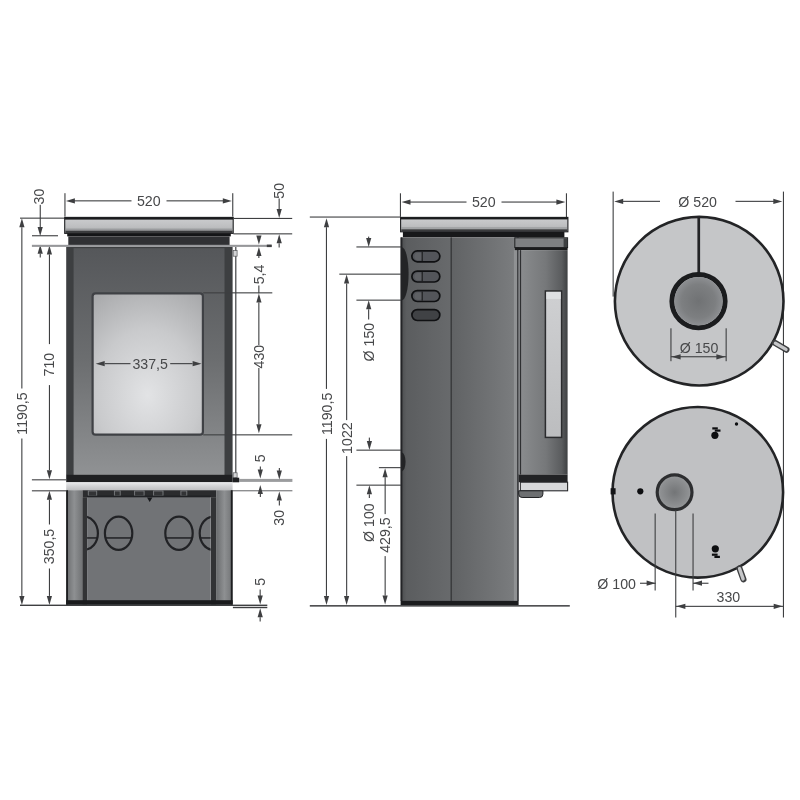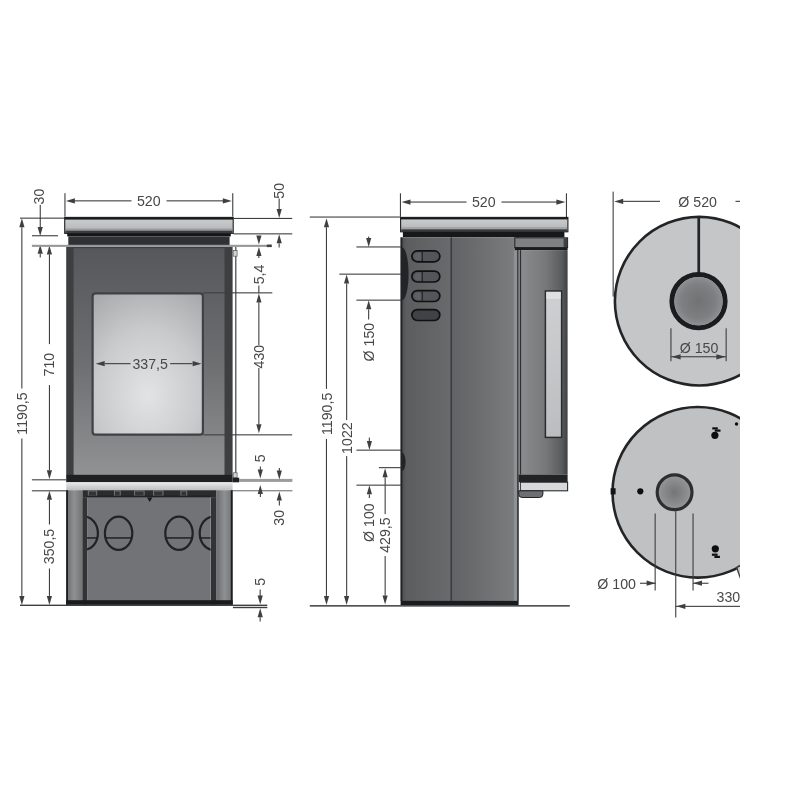--- a/index.html
+++ b/index.html
@@ -1,17 +1,17 @@
 <!DOCTYPE html>
 <html><head>
 <meta charset="utf-8">
 <title>Stove technical drawing</title>
 <style>
 html,body{margin:0;padding:0;background:#ffffff;}
-#page{width:740px;height:800px;position:relative;overflow:hidden;}
+#page{width:800px;height:800px;position:relative;overflow:hidden;}
 text{font-family:"Liberation Sans",sans-serif;}
 </style>
 </head>
 <body>
 <div id="page">
 <svg width="800" height="800" viewBox="0 0 800 800" font-family="Liberation Sans, sans-serif">
 <defs>
 <linearGradient id="gPlate" x1="0" y1="0" x2="0" y2="1">
           <stop offset="0" stop-color="#cdced0"></stop>
           <stop offset="0.6" stop-color="#bdbec0"></stop>

